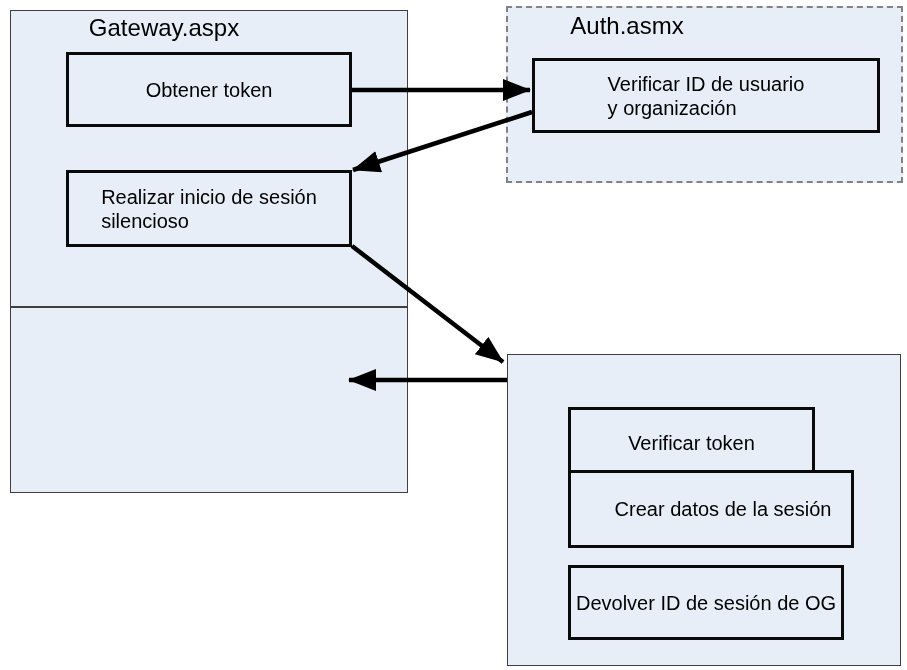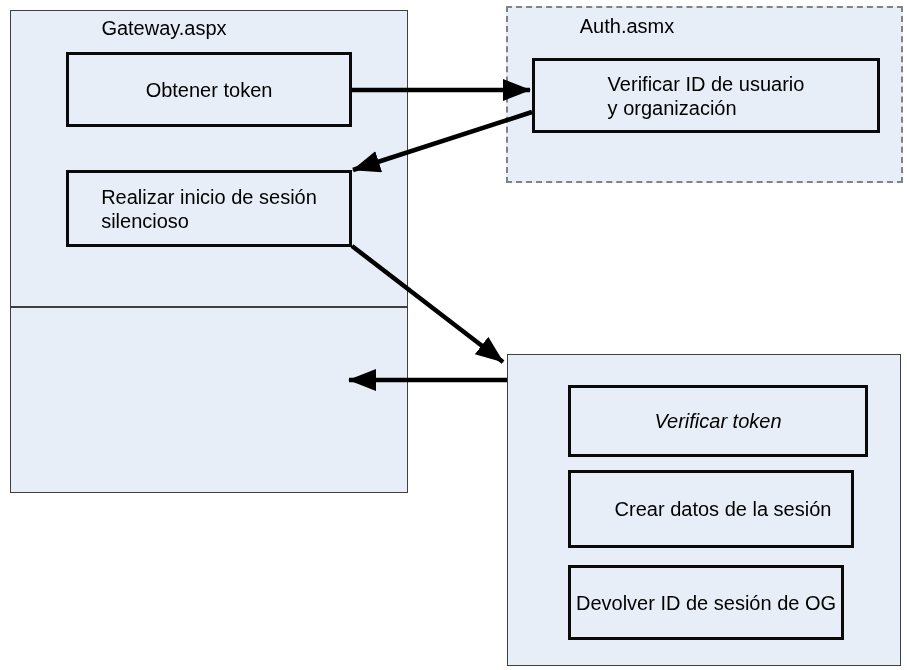--- a/index.html
+++ b/index.html
@@ -24,21 +24,21 @@
     position:absolute;
     background:var(--container-fill);
     border:1px solid var(--container-border);
     box-sizing:border-box;
   }
   .container.dashed{
     border:2px dashed var(--auth-border);
   }
   .container-title{
     position:absolute;
-    font-size:20px;
+    font-size:24px;
     line-height:22px;
     white-space:nowrap;
   }
   .container-title.centered{
     text-align:center;
   }
   .node{
     position:absolute;
     background:var(--container-fill);
     border:3px solid var(--node-border);
@@ -97,21 +97,21 @@
     <span class="label multiline">Realizar inicio de sesión
 silencioso</span>
   </div>
 
 
   <div class="node" style="left:532px;top:58px;width:348px;height:75px;">
     <span class="label multiline">Verificar ID de usuario
 y organización</span>
   </div>
 
-  <div class="node" style="left:568px;top:385px;width:300px;height:72px;font-style:italic;">
+  <div class="node" style="left:568px;top:407px;width:247px;height:72px;">
     <span class="label">Verificar token</span>
   </div>
 
   <div class="node" style="left:568px;top:470px;width:286px;height:78px;padding-left:24px;">
     <span class="label">Crear datos de la sesión</span>
   </div>
 
   <div class="node" style="left:568px;top:565px;width:276px;height:75px;">
     <span class="label">Devolver ID de sesión de OG</span>
   </div>

